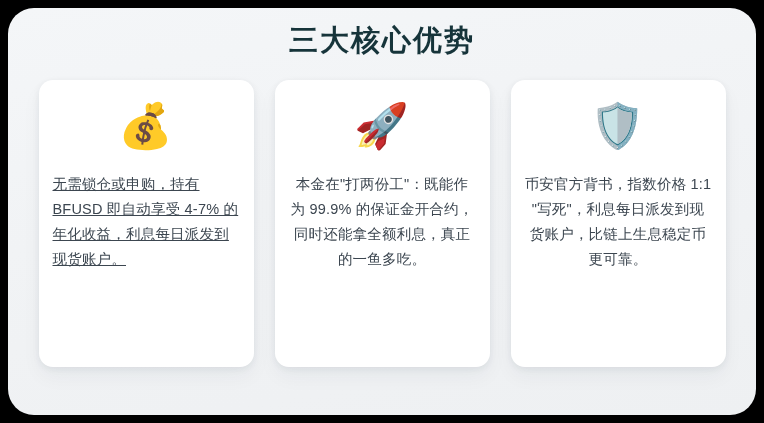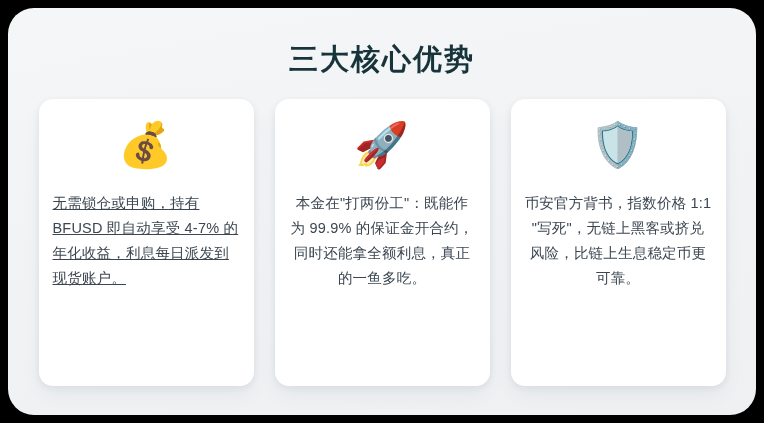--- a/index.html
+++ b/index.html
@@ -22,21 +22,21 @@
     height: 407px;
     background: linear-gradient(170deg, #f4f6f8 0%, #f1f3f5 45%, #eef0f2 100%);
     border-radius: 26px;
     box-sizing: border-box;
     overflow: hidden;
   }
 
   #page-title {
     text-align: center;
     margin: 0;
-    padding-top: 33px;
+    padding-top: 14px;
     font-size: 29px;
     line-height: 36px;
     font-weight: bold;
     color: #16343a;
     letter-spacing: 2px;
   }
 
   #cards {
     display: flex;
     justify-content: center;
@@ -105,17 +105,17 @@
       <p class="card-body">无需锁仓或申购，持有 BFUSD 即自动享受 4-7% 的年化收益，利息每日派发到现货账户。</p>
     </div>
 
     <div class="card" id="card-2">
       <span class="card-icon">🚀</span>
       <p class="card-body">本金在"打两份工"：既能作为 99.9% 的保证金开合约，同时还能拿全额利息，真正的一鱼多吃。</p>
     </div>
 
     <div class="card" id="card-3">
       <span class="card-icon">🛡️</span>
-      <p class="card-body">币安官方背书，指数价格 1:1 "写死"，无链上黑客或挤兑风险，比链上生息稳定币更可靠。</p>
+      <p class="card-body">币安官方背书，指数价格 1:1 "写死"，利息每日派发到现货账户，比链上生息稳定币更可靠。</p>
     </div>
 
   </div>
 </div>
 
 </body></html>

